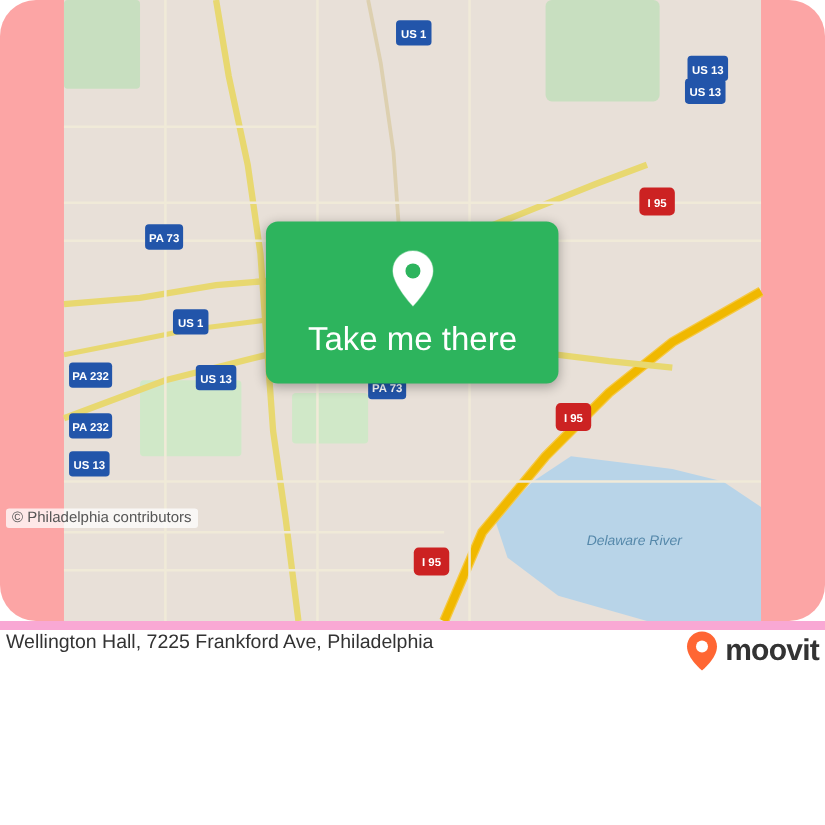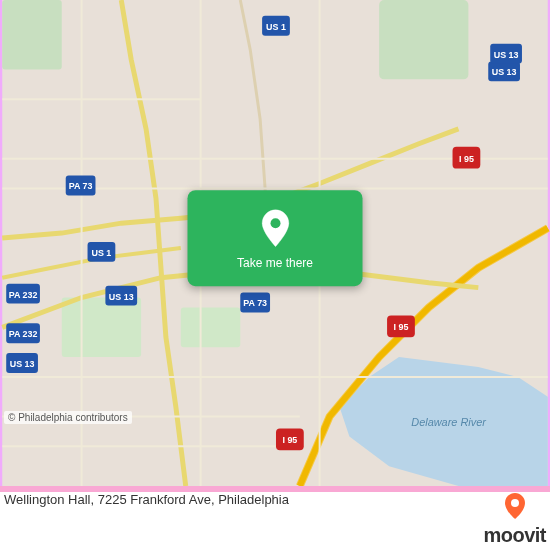--- a/index.html
+++ b/index.html
@@ -6,24 +6,25 @@
     body {
       width: 550px;
       height: 550px;
       overflow: hidden;
       font-family: Arial, sans-serif;
       position: relative;
     }
 
     #map-container {
       width: 550px;
-      height: 486px;
+      height: 414px;
       position: relative;
       overflow: hidden;
-      background-color: #f0abfc;
+      background-color: #fca5a5;
+      border-radius: 24px;
     }
 
     
     #map-bg {
       width: 100%;
       height: 100%;
       position: absolute;
       top: 0; left: 0;
     }
 
@@ -44,21 +45,21 @@
       min-width: 175px;
     }
 
     #pin-icon {
       width: 40px;
       height: 40px;
     }
 
     #cta-label {
       color: white;
-      font-size: 12px;
+      font-size: 22px;
       font-weight: 500;
       white-space: nowrap;
     }
 
     #bottom-bar {
       width: 550px;
       height: 60px;
       background: white;
       display: flex;
       align-items: flex-start;
@@ -71,21 +72,20 @@
       font-size: 13px;
       color: #333;
       flex: 1;
     }
 
     #moovit-logo {
       display: flex;
       align-items: center;
       gap: 4px;
       flex-shrink: 0;
-      flex-direction: column;
     }
 
     #moovit-pin {
       width: 22px;
       height: 28px;
     }
 
     #moovit-wordmark {
       font-size: 20px;
       font-weight: bold;

